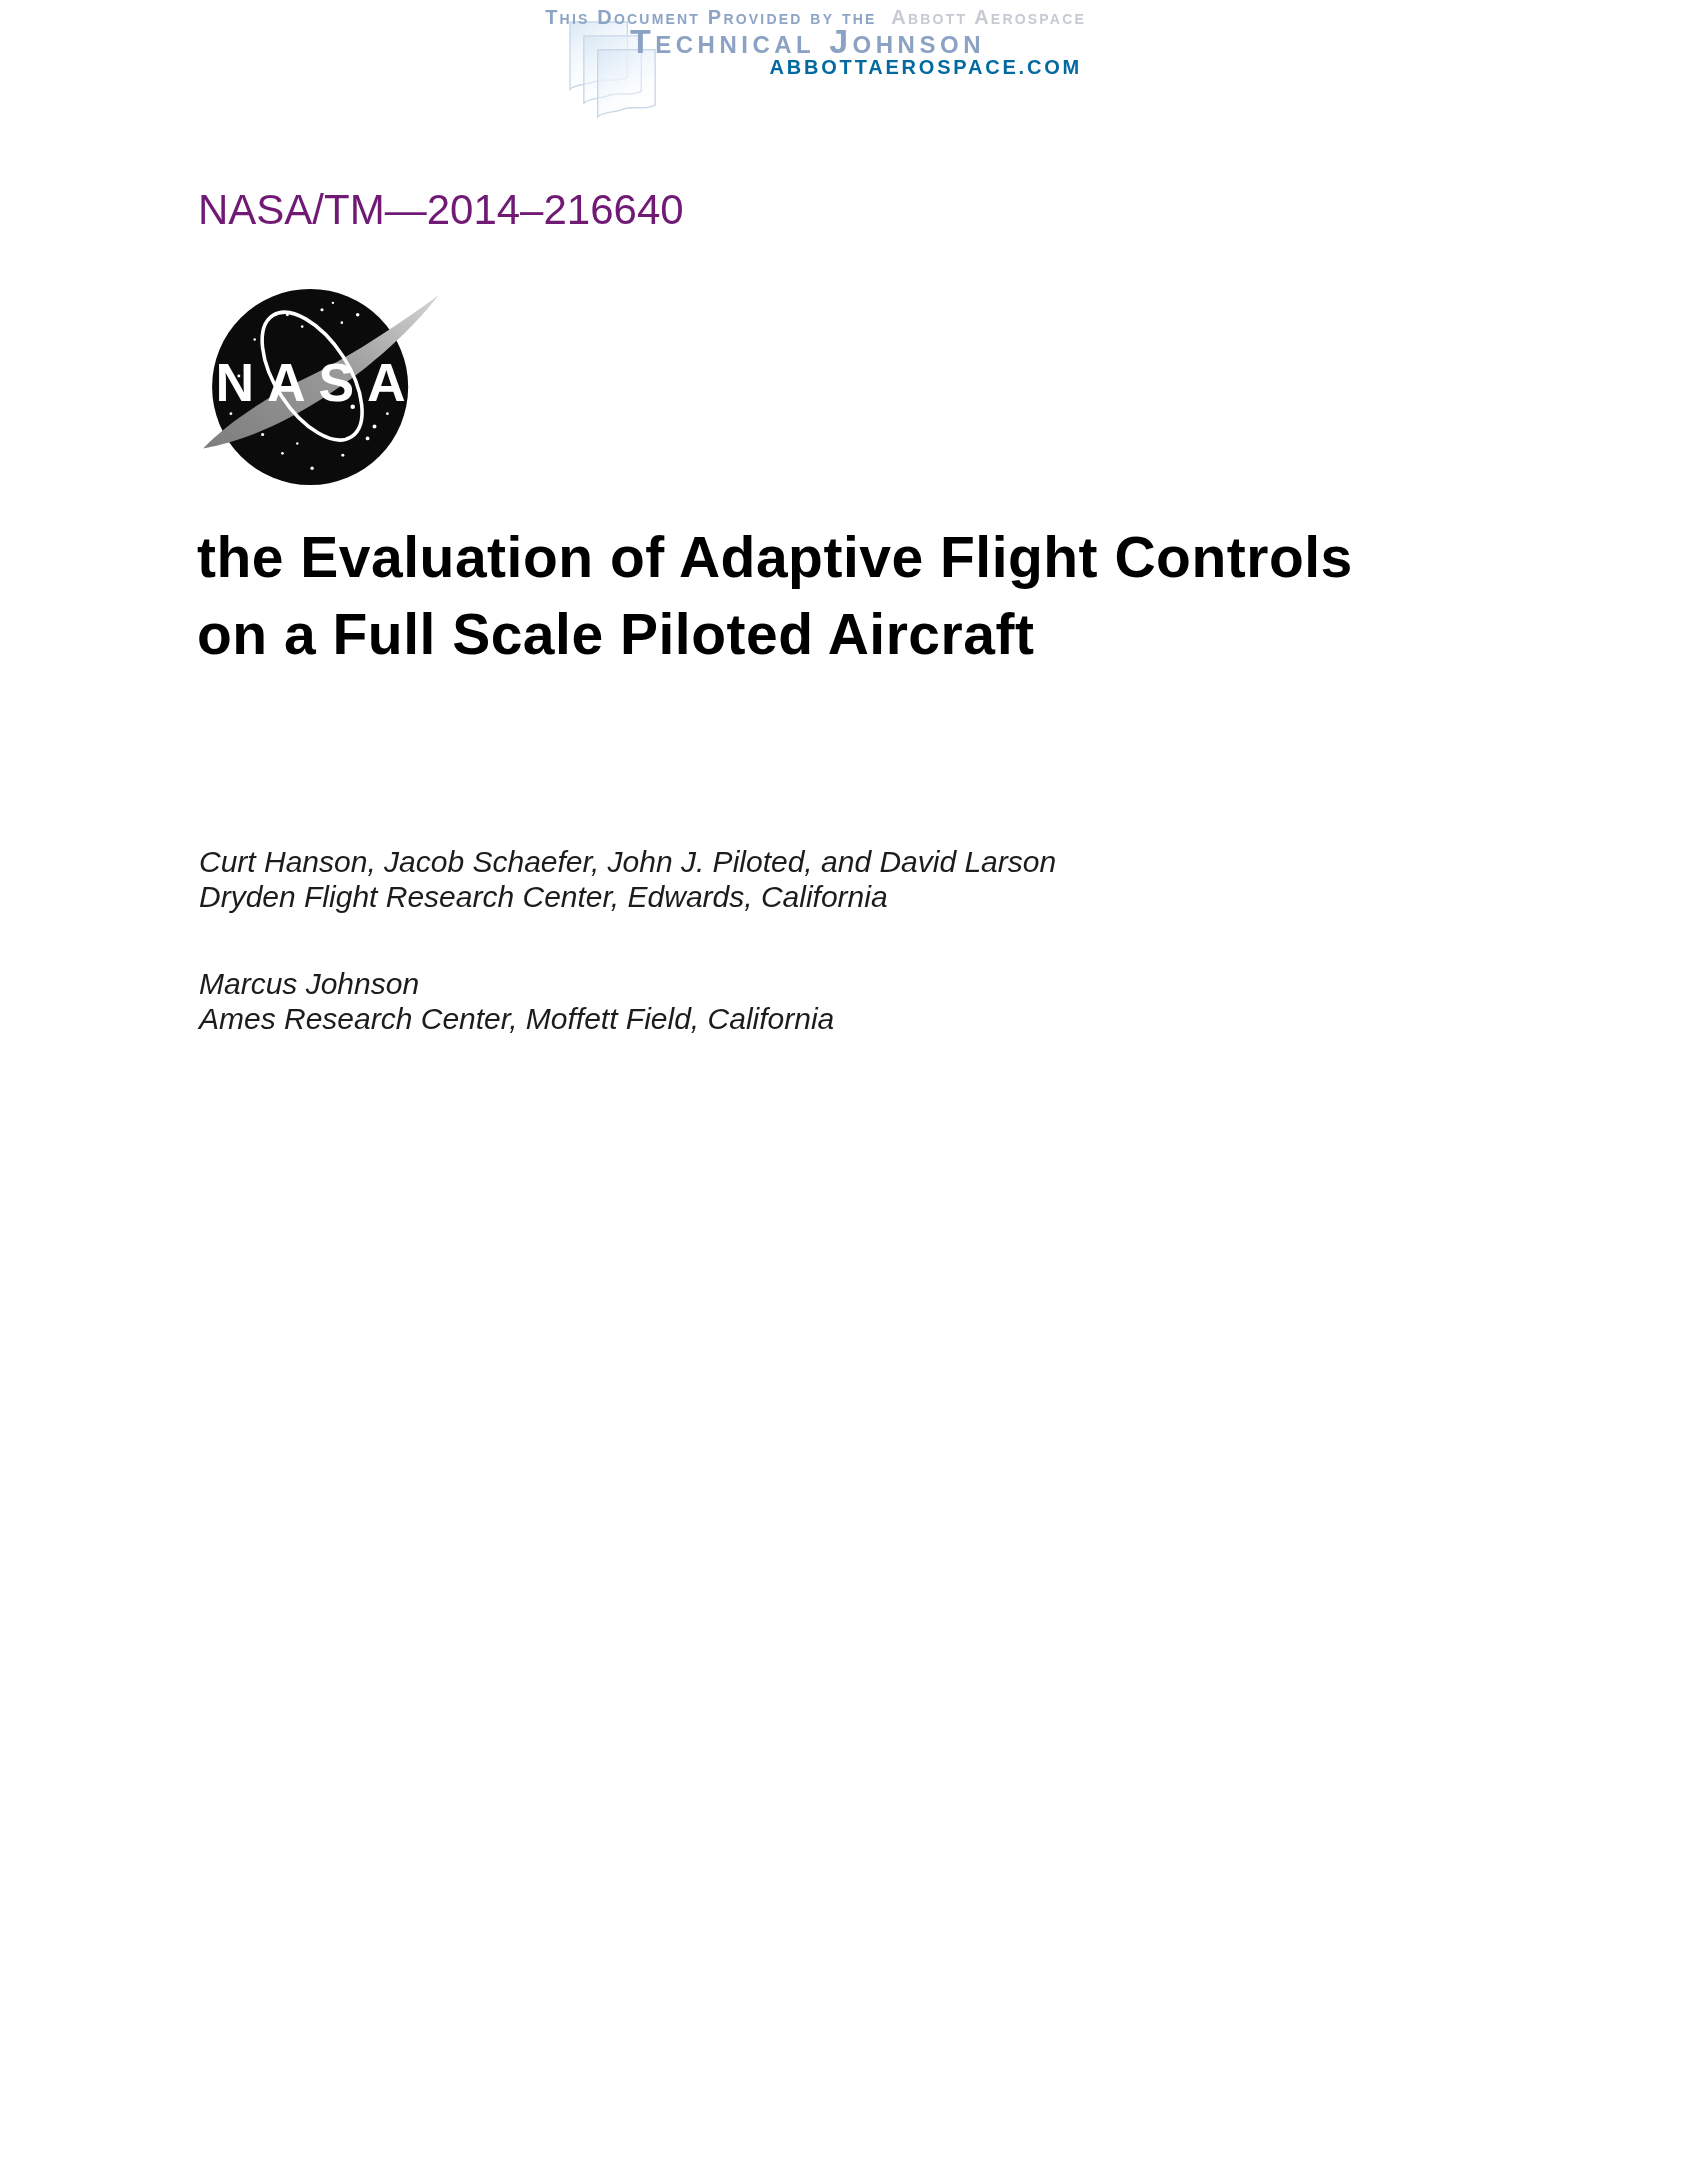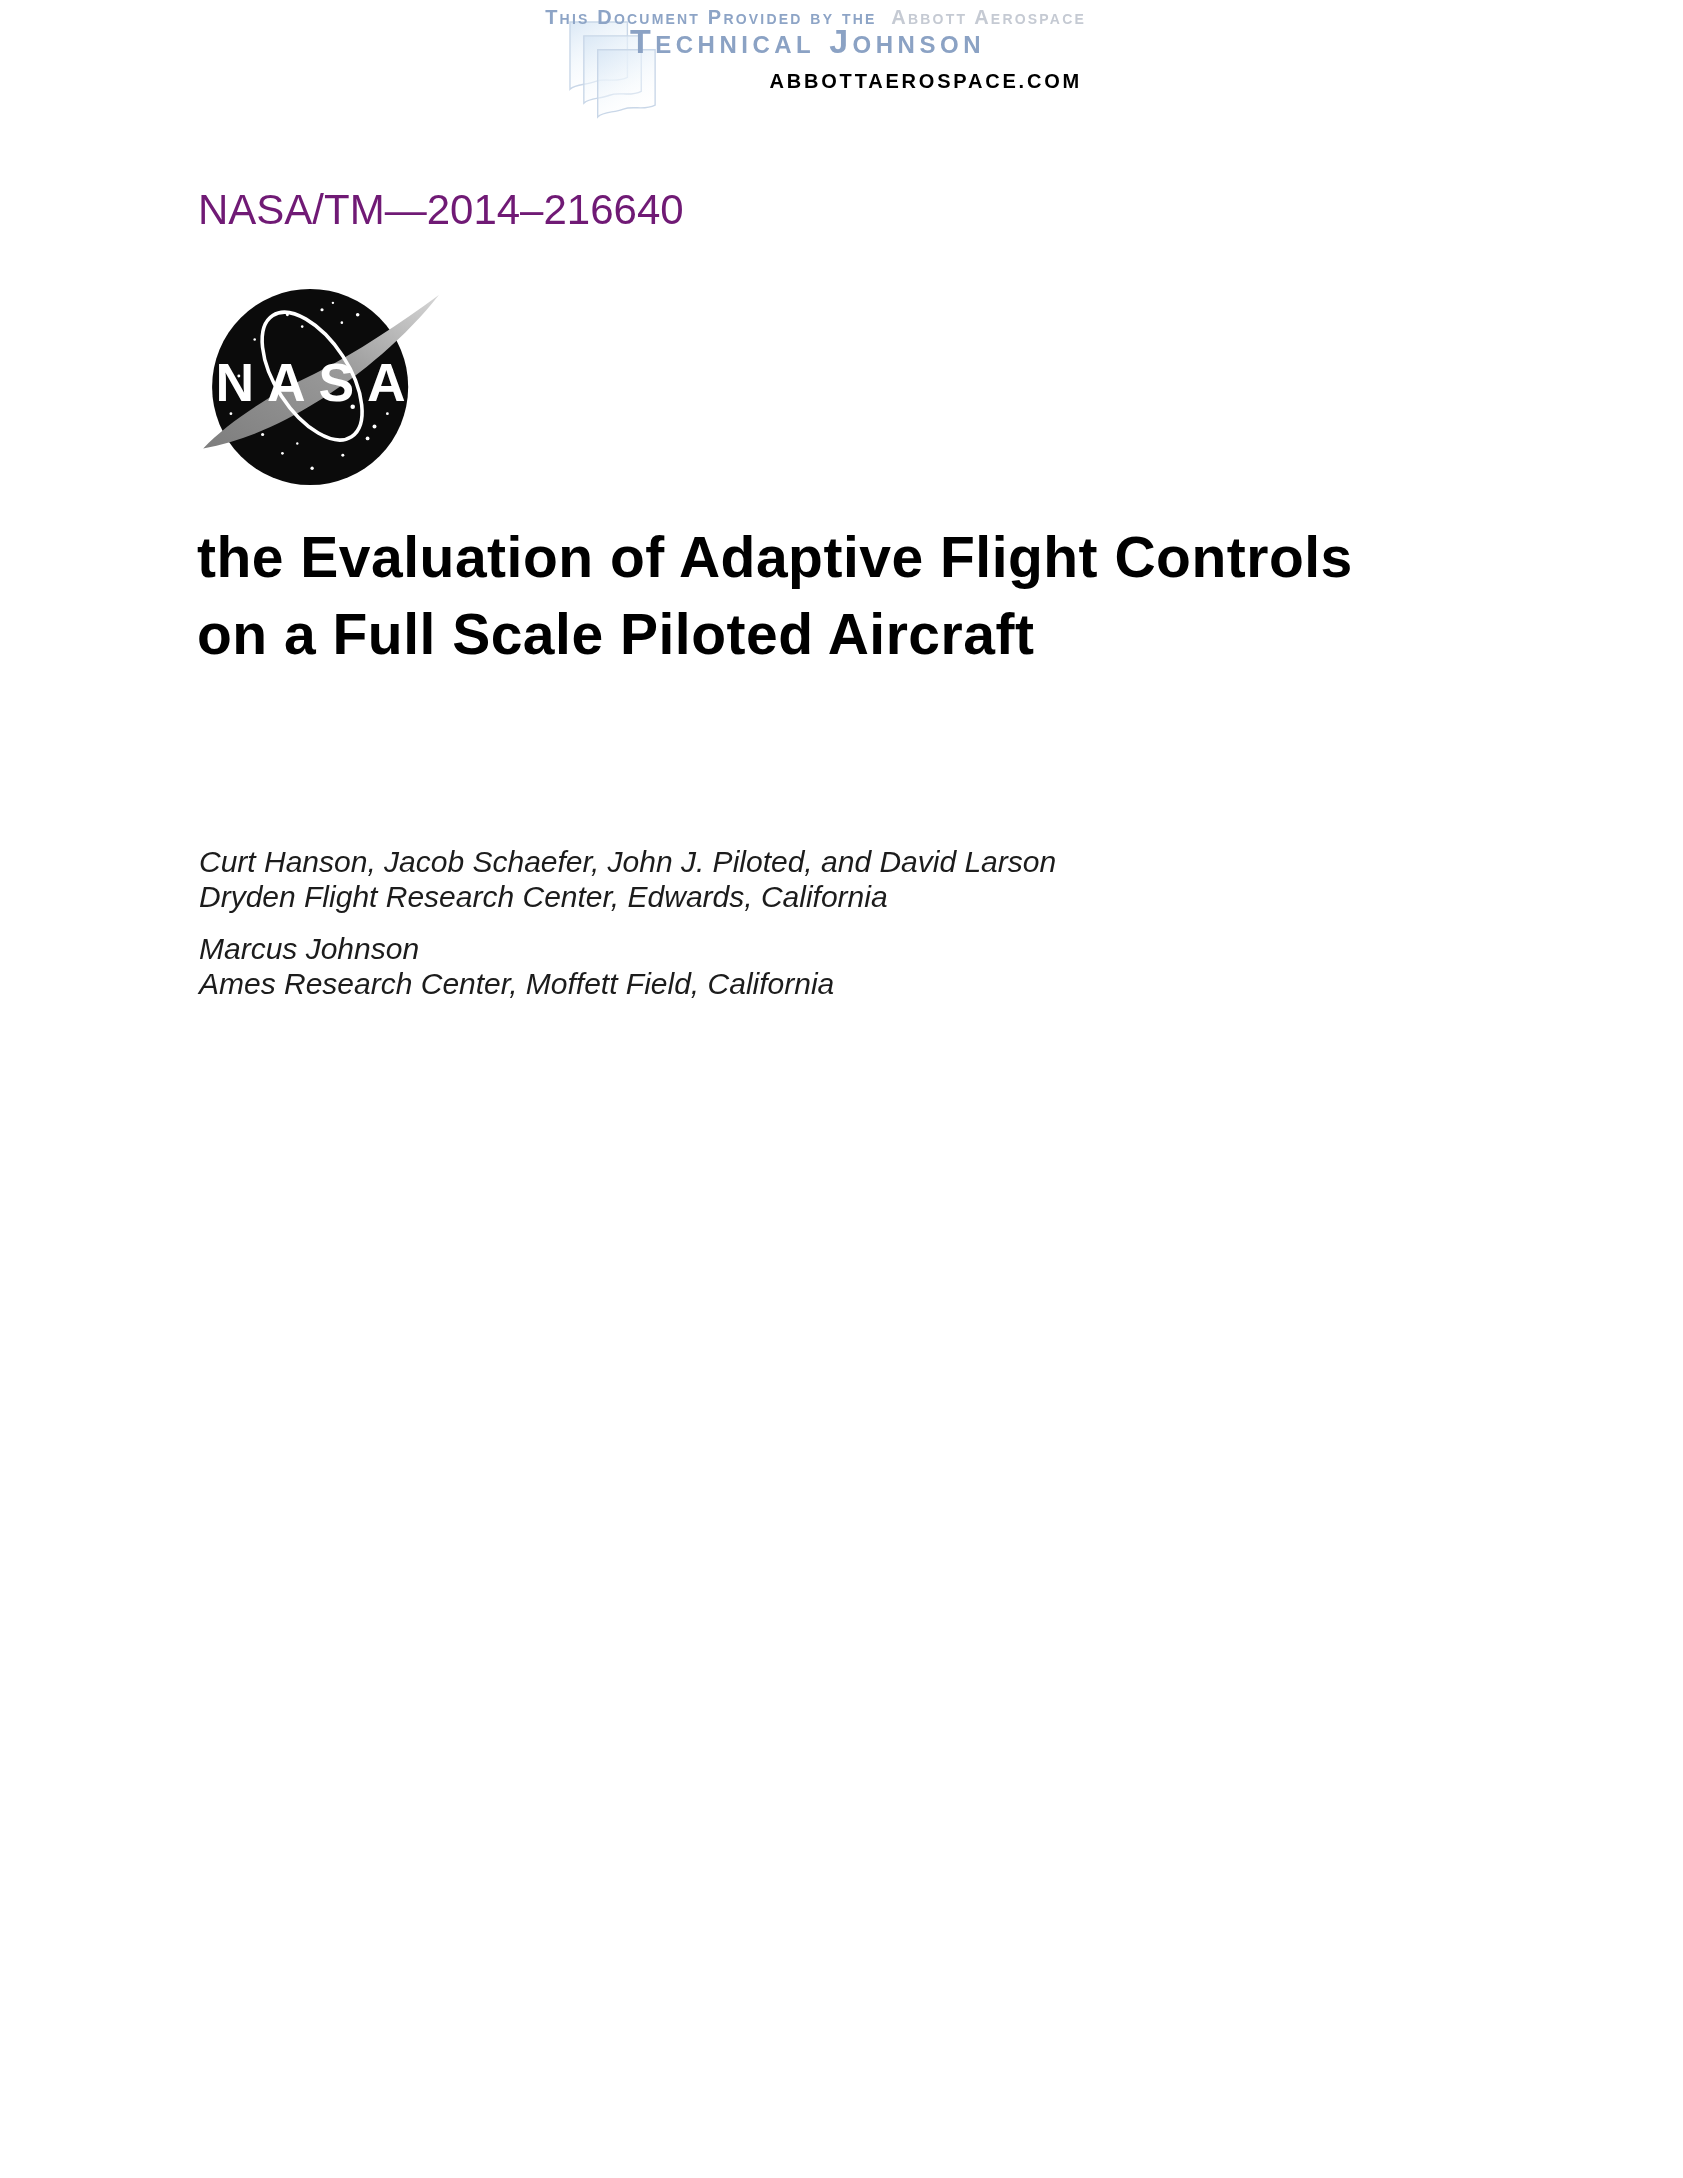--- a/index.html
+++ b/index.html
@@ -41,25 +41,25 @@
   .wm-line2 {
     top: 22px;
     left: 630px;
     font-size: 34px;
     letter-spacing: 4.5px;
     font-variant: small-caps;
     font-weight: bold;
     color: #8ba2c4;
   }
   .wm-line3 {
-    top: 70px;
+    top: 56px;
     right: 601px;
     font-size: 20px;
     letter-spacing: 2.8px;
-    color: #000000;
+    color: #0369a1;
     font-weight: bold;
   }
 
   
   .report-number {
     position: absolute;
     left: 198px;
     top: 186px;
     font-size: 42px;
     color: #701a75;
@@ -89,21 +89,21 @@
   
   .authors {
     position: absolute;
     left: 199px;
     top: 844px;
     font-size: 30px;
     font-style: italic;
     line-height: 35px;
     color: #1c1c1c;
   }
-  .author-block2 { margin-top: 17px; }
+  .author-block2 { margin-top: 52px; }
 
   
   .footer-rule {
     position: absolute;
     left: 198px;
     top: 1883px;
     width: 1284px;
     height: 9px;
     background: #0d0d0d;
   }

